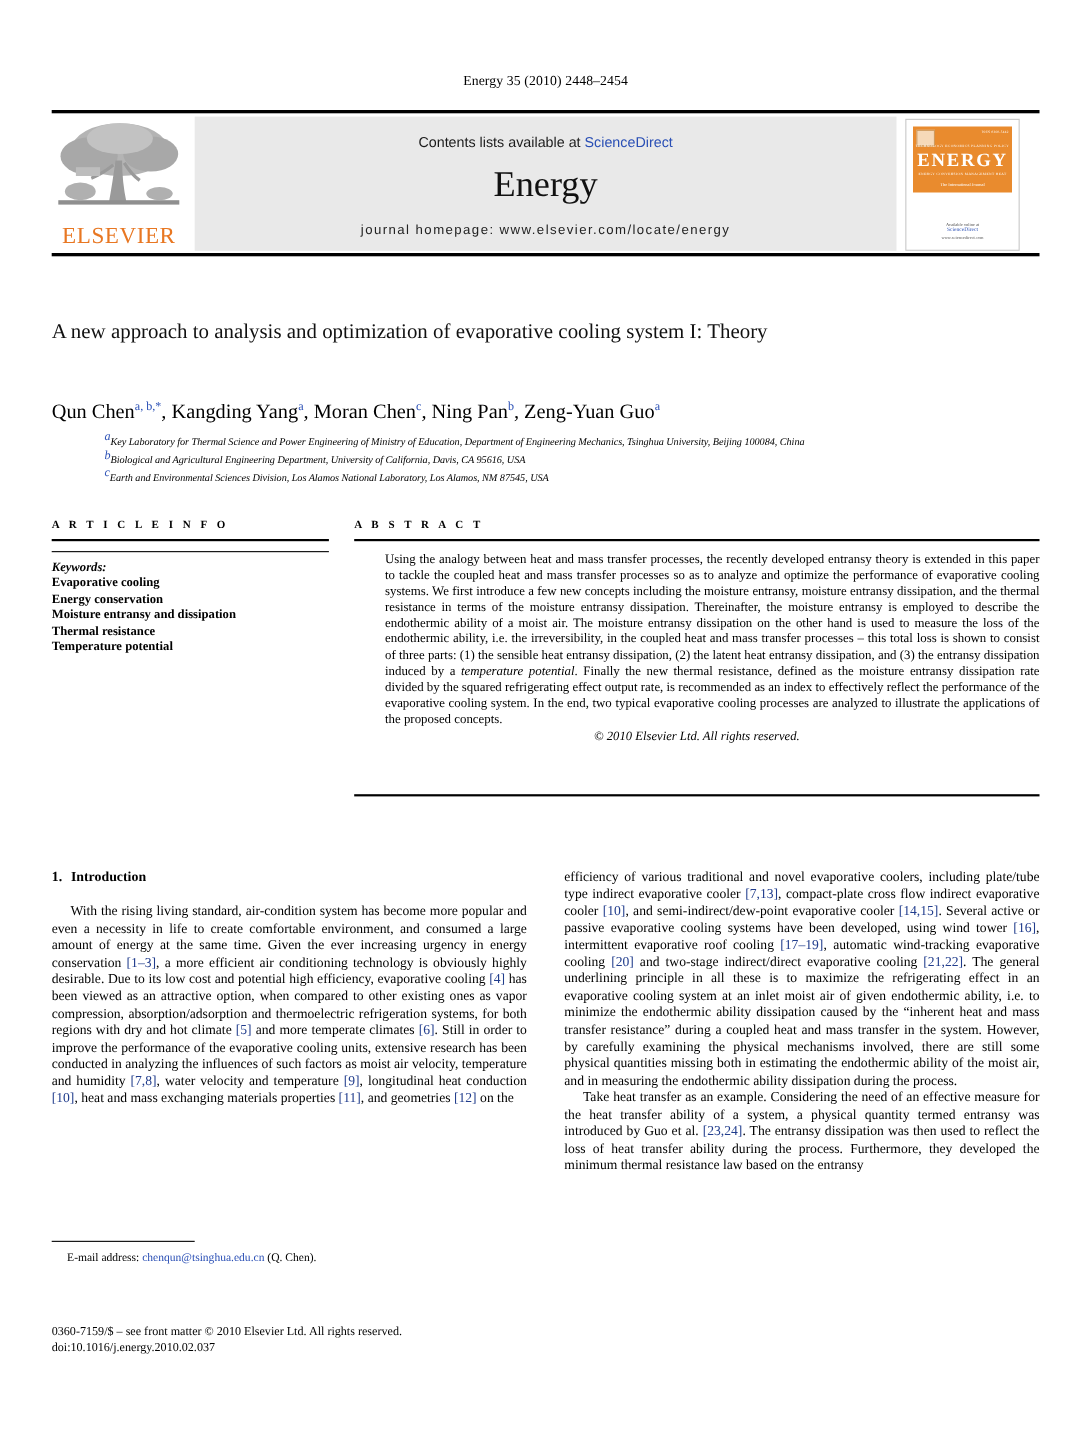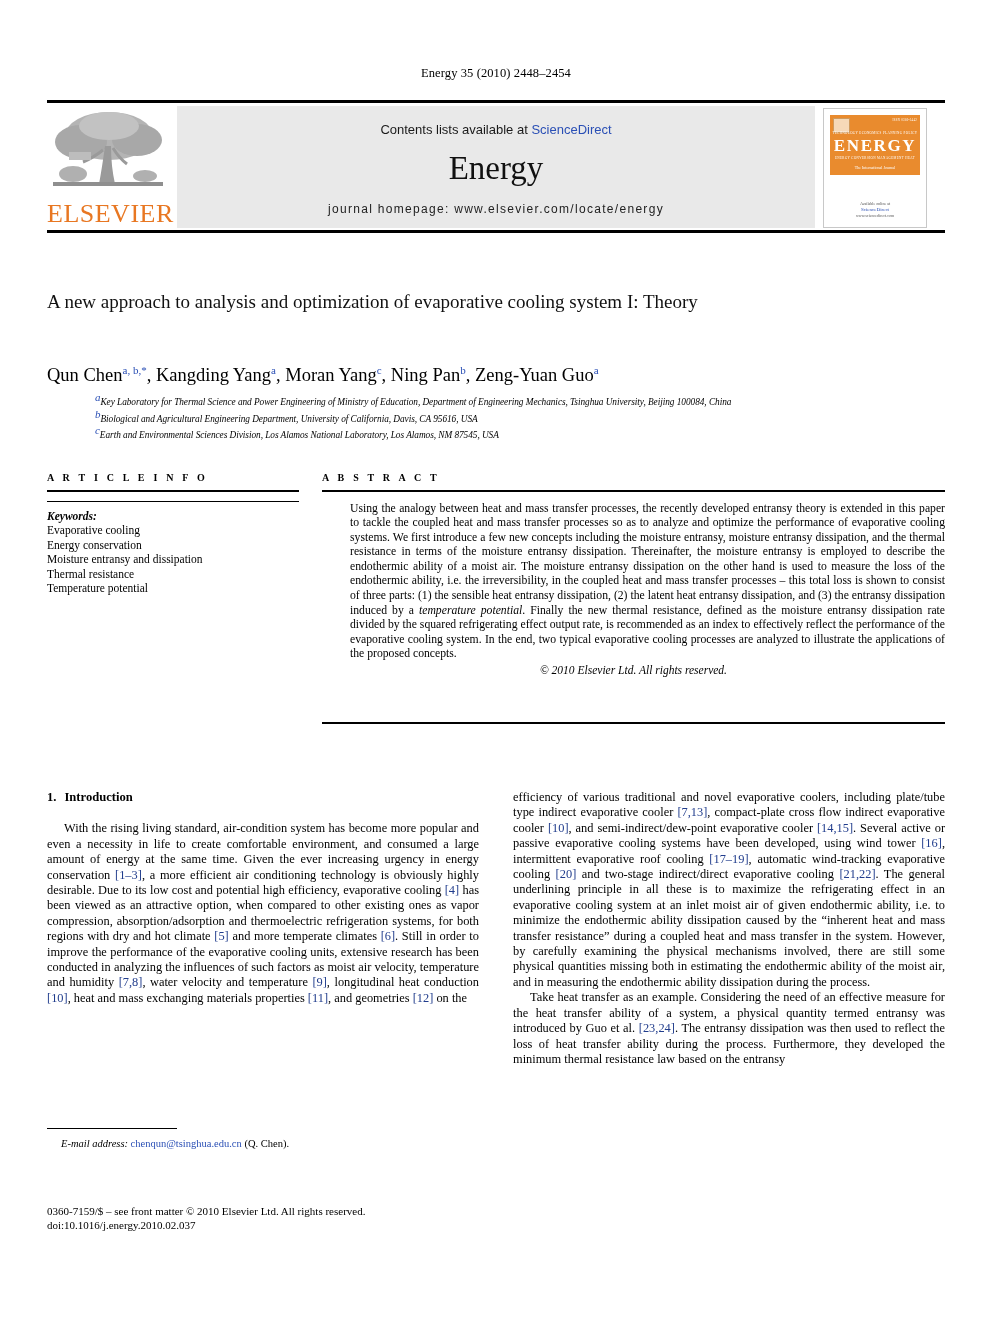--- a/index.html
+++ b/index.html
@@ -60,21 +60,21 @@
     top: 6px;
     left: 0;
     width: 122px;
     height: 122px;
     box-sizing: border-box;
   }
   .tree-svg { display:block; width:122px; height:96px; }
   .elsevier-word {
     text-align: center;
     font-family: "Liberation Serif", serif;
-    font-size: 26px;
+    font-size: 21px;
     letter-spacing: 0.5px;
     color: #E87722;
     line-height: 24px;
   }
   .journal-band {
     position: absolute;
     top: 6px;
     left: 130px;
     width: 638px;
     height: 122px;
@@ -265,21 +265,21 @@
   .info-label {
     font-style: italic;
     font-weight: bold;
     font-size: 11.5px;
     line-height: 14.5px;
   }
   .info-list {
     font-size: 11.5px;
     line-height: 14.5px;
   }
-  .kw-item { font-size: 11.5px; line-height: 14.5px; }
+  .kw-item { font-size: 11.5px; line-height: 14.5px; font-weight: bold; }
   .abstract-body {
     margin-top: 10px;
     font-size: 11.7px;
     line-height: 14.6px;
     text-align: justify;
     margin-left: 28px;
   }
   .abstract-body i { font-style: italic; }
   .copyright {
     margin-top: 2px;
@@ -324,21 +324,21 @@
   .footnote-rule {
     width: 130px;
     height: 1.2px;
     background: #000;
     margin-bottom: 8px;
   }
   .footnote .email-line {
     text-indent: 14px;
     margin-top: 2px;
   }
-  .footnote .em-label { font-style: italic; }
+  .footnote .em-label { }
   .mail { color: #2a4fb5; }
 
   
   .page-footer {
     position: absolute;
     top: 1204px;
     left: 47px;
     width: 560px;
     font-size: 11px;
     line-height: 14px;
@@ -397,21 +397,21 @@
         <div>www.sciencedirect.com</div>
       </div>
     </div>
   </div>
 
   <div class="title">A new approach to analysis and optimization of evaporative cooling system I: Theory</div>
 
   <div class="authors">
     <span>Qun Chen</span><sup>a, b,*</sup>,
     <span>Kangding Yang</span><sup>a</sup>,
-    <span>Moran Yang</span><sup>c</sup>,
+    <span>Moran Chen</span><sup>c</sup>,
     <span>Ning Pan</span><sup>b</sup>,
     <span>Zeng-Yuan Guo</span><sup>a</sup>
   </div>
 
   <div class="affiliations">
     <div class="aff"><sup>a</sup><span>Key Laboratory for Thermal Science and Power Engineering of Ministry of Education, Department of Engineering Mechanics, Tsinghua University, Beijing 100084, China</span></div>
     <div class="aff"><sup>b</sup><span>Biological and Agricultural Engineering Department, University of California, Davis, CA 95616, USA</span></div>
     <div class="aff"><sup>c</sup><span>Earth and Environmental Sciences Division, Los Alamos National Laboratory, Los Alamos, NM 87545, USA</span></div>
   </div>
 

